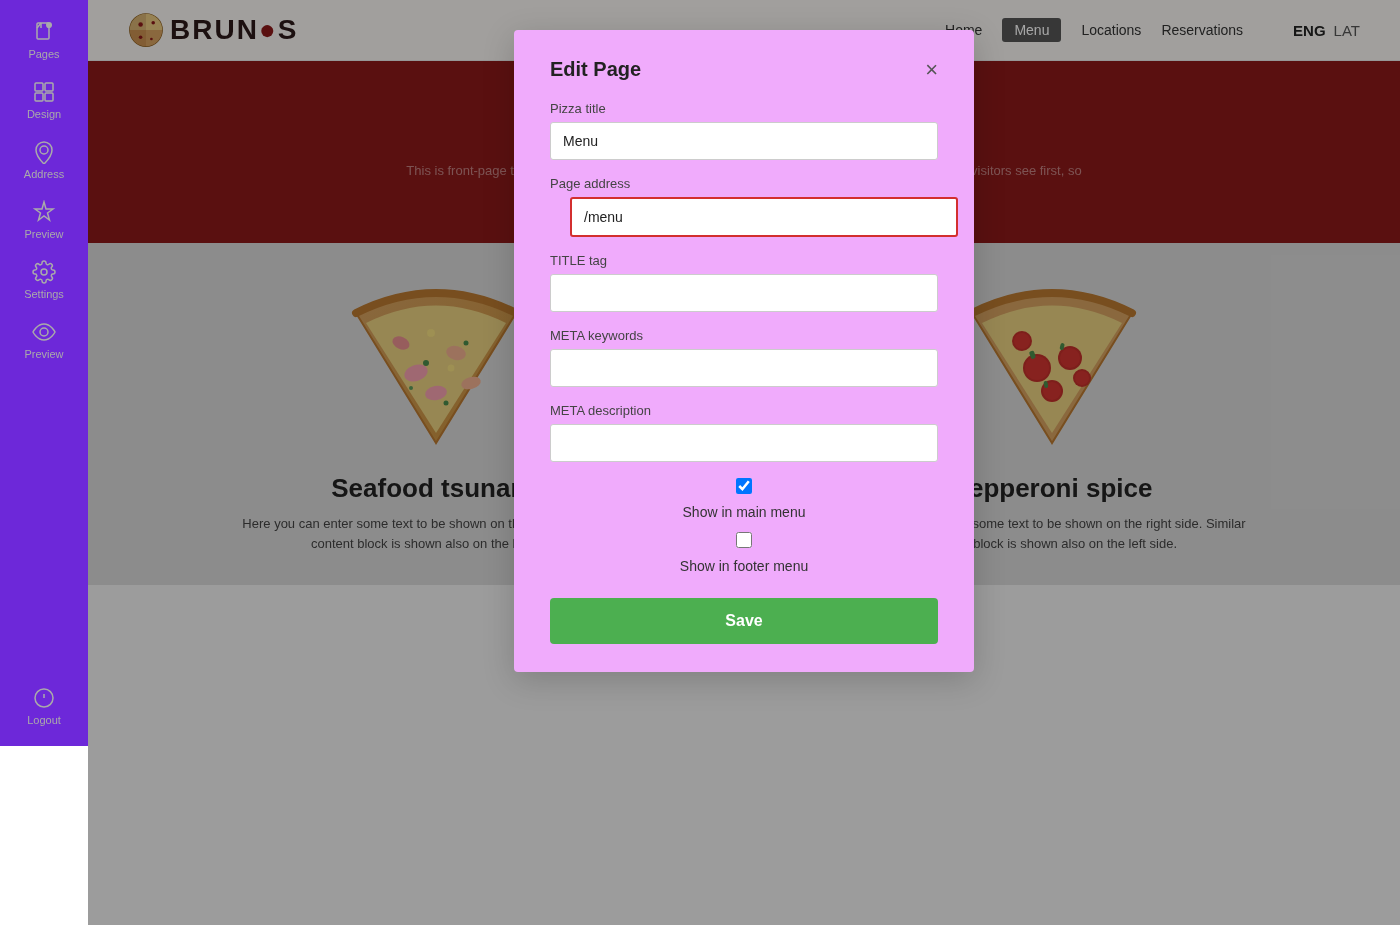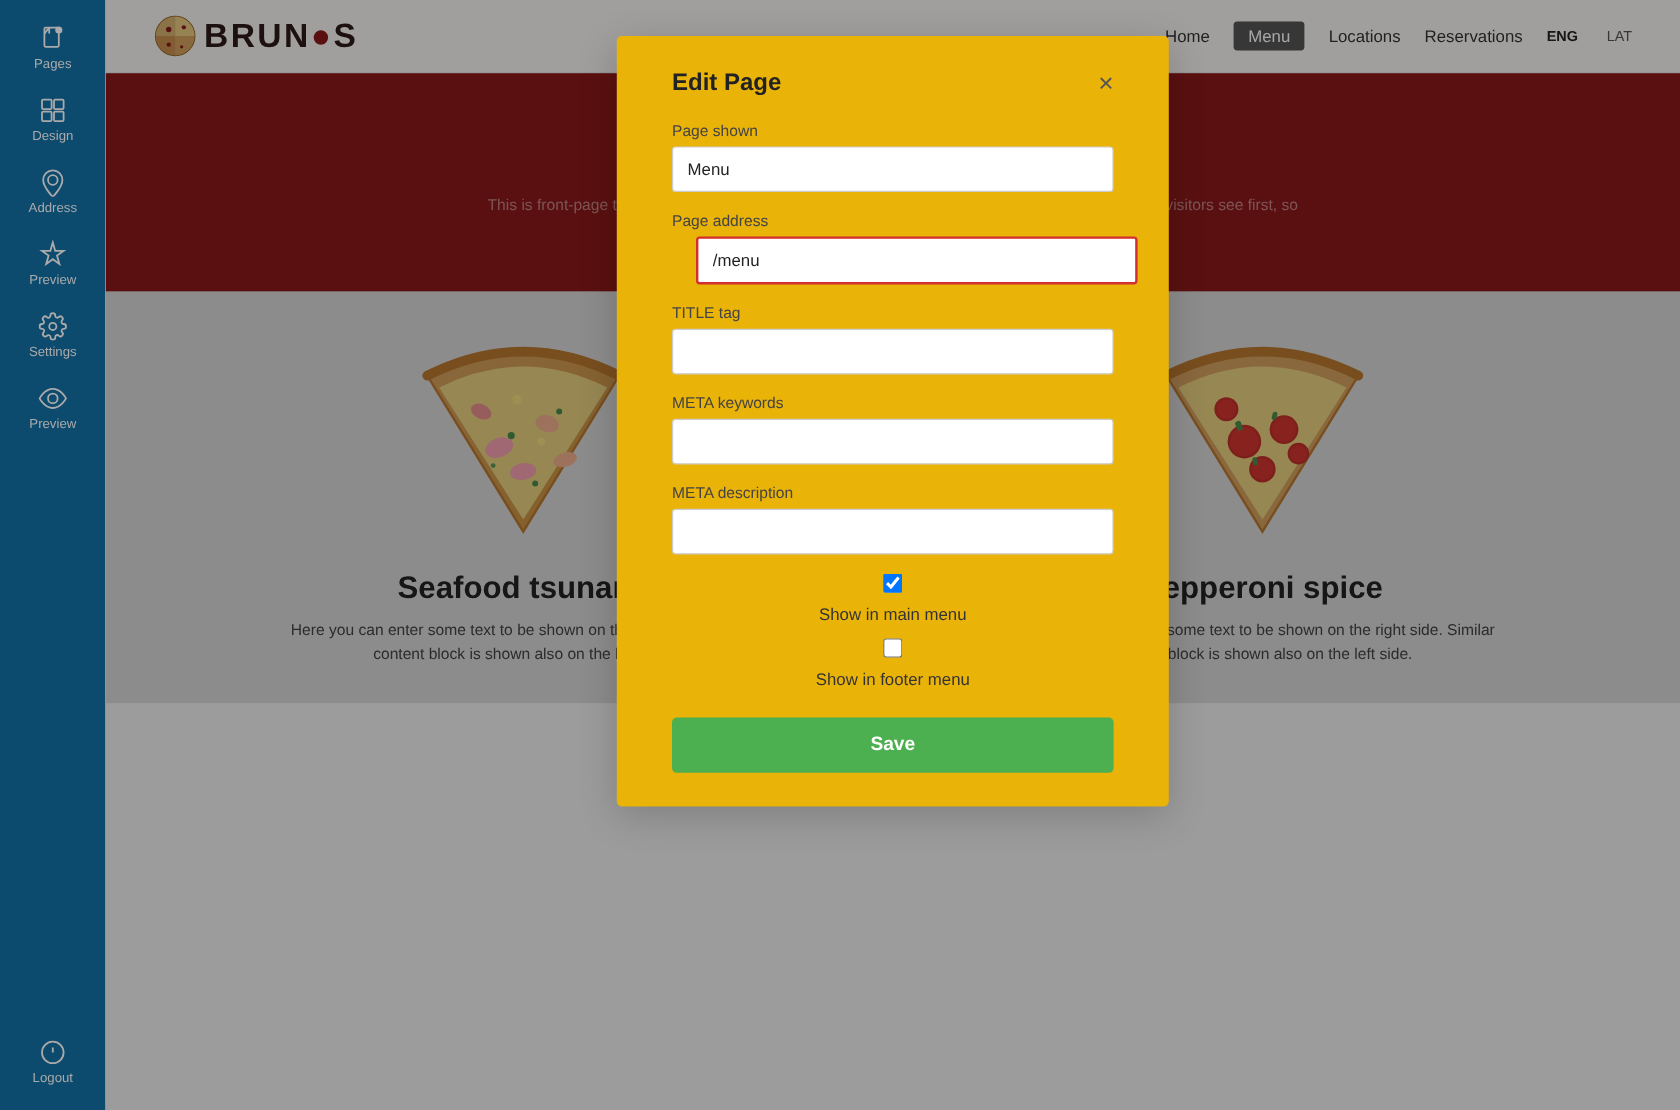--- a/index.html
+++ b/index.html
@@ -1,27 +1,27 @@
 <!DOCTYPE html>
 <html><head>
   <meta charset="utf-8">
   <style>
     * { box-sizing: border-box; margin: 0; padding: 0; }
     body { font-family: Arial, sans-serif; width: 1400px; height: 925px; overflow: hidden; display: flex; }
 
     
     .sidebar {
       width: 88px;
-      background: #0c4a6e;
+      background: #6d28d9;
       display: flex;
       flex-direction: column;
       align-items: center;
       padding: 10px 0;
       flex-shrink: 0;
-      height: 925px;
+      height: 746px;
     }
     .sidebar-item {
       display: flex;
       flex-direction: column;
       align-items: center;
       color: #aaa;
       font-size: 11px;
       padding: 10px 0;
       cursor: pointer;
       width: 100%;
@@ -84,23 +84,24 @@
       font-size: 14px;
     }
     .site-nav-link.active {
       background: #555;
       color: #fff;
       padding: 4px 12px;
       border-radius: 3px;
     }
     .site-nav-lang {
       display: flex;
-      gap: 24px;
-      font-size: 12px;
+      gap: 8px;
+      font-size: 15px;
       color: #555;
+      margin-left: 30px;
     }
     .site-nav-lang .active-lang { font-weight: bold; color: #222; }
 
     
     .hero-section {
       background: #8b1a1a;
       padding: 40px 60px;
       color: #c97a7a;
       text-align: center;
       min-height: 180px;
@@ -160,24 +161,24 @@
       background: rgba(0,0,0,0.35);
       display: flex;
       align-items: flex-start;
       justify-content: center;
       padding-top: 30px;
       z-index: 10;
     }
 
     
     .modal {
-      background: #eab308;
+      background: #f0abfc;
       border-radius: 4px;
       width: 460px;
-      padding: 28px 46px;
+      padding: 28px 36px;
       position: relative;
       box-shadow: 0 8px 32px rgba(0,0,0,0.18);
     }
     .modal-header {
       display: flex;
       justify-content: space-between;
       align-items: center;
       margin-bottom: 20px;
     }
     .modal-title {
@@ -409,21 +410,21 @@
   </div>
 
   <div class="overlay">
     <div class="modal">
       <div class="modal-header">
         <span class="modal-title">Edit Page</span>
         <button class="modal-close">×</button>
       </div>
 
       <div class="form-group">
-        <label class="form-label">Page shown</label>
+        <label class="form-label">Pizza title</label>
         <input class="form-input" type="text" value="Menu" style="">
       </div>
 
       <div class="form-group">
         <label class="form-label">Page address</label>
         <input class="form-input highlighted" type="text" value="/menu" style="">
       </div>
 
       <div class="form-group">
         <label class="form-label">TITLE tag</label>

